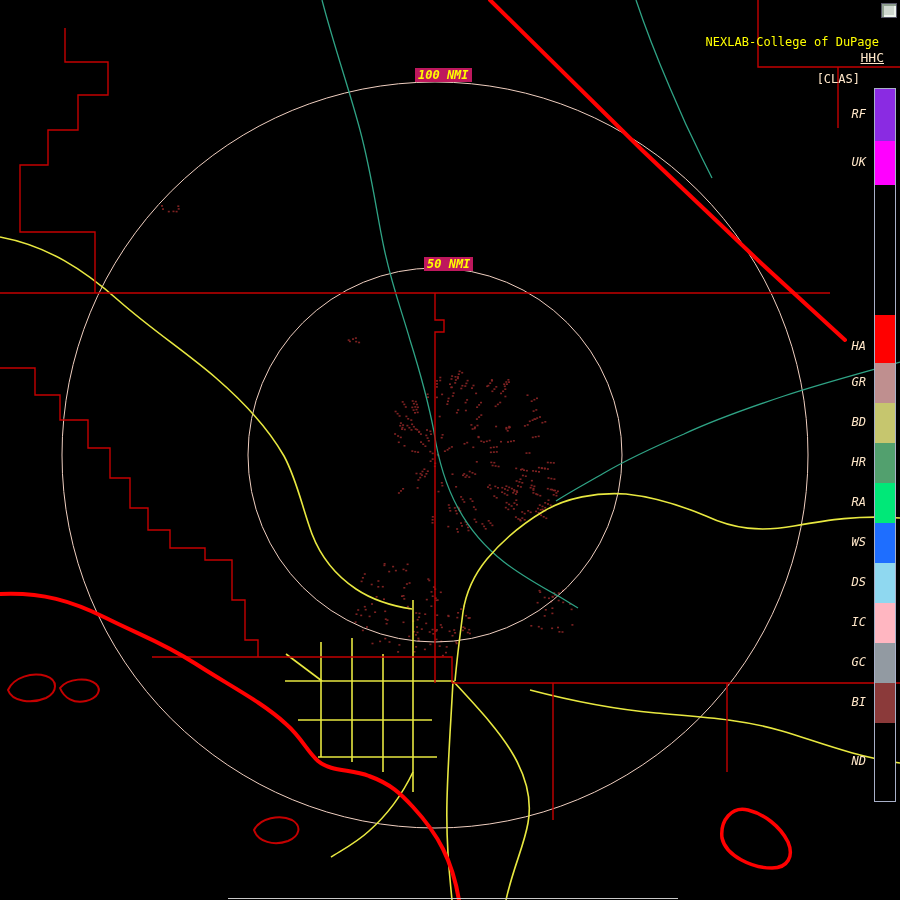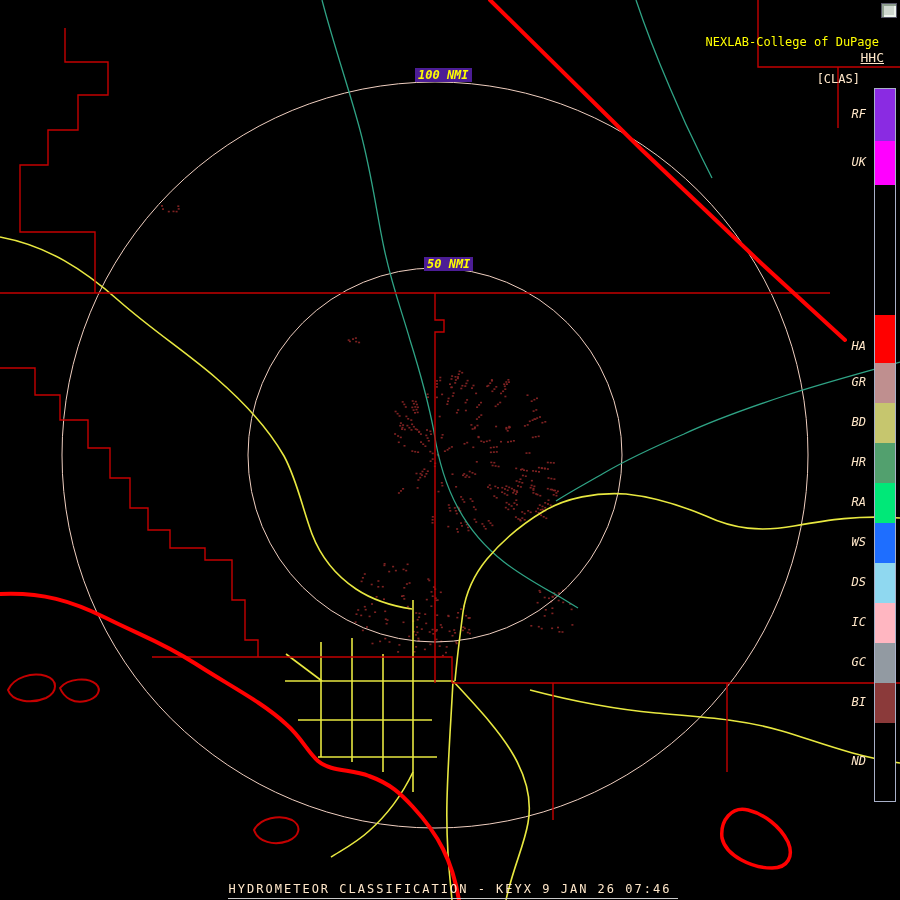--- a/index.html
+++ b/index.html
@@ -37,21 +37,21 @@
   .legend-bar{
     position:absolute;top:88px;left:874px;width:20px;
     border:1px solid #a8b0c8;
   }
   .legend-bar .seg{width:100%;}
   .legend-label{
     position:absolute;right:34px;
     color:var(--legend-label,#ffe7c9);font-size:12px;line-height:16px;font-style:italic;
   }
   .ring-label{
-    position:absolute;background:#4c1d95;padding:0 3px;
+    position:absolute;background:#be185d;padding:0 3px;
     color:var(--ring-label,#ffff00);
     font-size:12px;font-weight:bold;font-style:italic;white-space:nowrap;
   }
   .footer{
     position:absolute;bottom:4px;left:50%;transform:translateX(-50%);
     color:var(--footer,#ffe7c9);font-size:12px;letter-spacing:2px;white-space:nowrap;
   }
   .footer-line{
     position:absolute;bottom:1px;left:228px;width:450px;height:1px;background:#c9c9c9;
   }
@@ -654,21 +654,20 @@
       <div class="seg" style="height: 40px; background: rgb(82, 160, 110);"></div>
       <div class="seg" style="height: 40px; background: rgb(0, 232, 120);"></div>
       <div class="seg" style="height: 40px; background: rgb(30, 110, 255);"></div>
       <div class="seg" style="height: 40px; background: rgb(143, 216, 240);"></div>
       <div class="seg" style="height: 40px; background: rgb(255, 182, 193);"></div>
       <div class="seg" style="height: 40px; background: rgb(146, 154, 162);"></div>
       <div class="seg" style="height: 40px; background: rgb(139, 58, 58);"></div>
       <div class="seg" style="height: 78px; background: rgb(0, 0, 0);"></div>
     </div>
 
-  <div class="footer">HYDROMETEOR CLASSIFICATION - KEYX 9 JAN 26 07:46</div>
   <div class="footer-line"></div>
 <div class="legend-label" style="top: 106px;">RF</div>
     <div class="legend-label" style="top: 154px;">UK</div>
     <div class="legend-label" style="top: 330px; margin-top: 8px;">HA</div>
     <div class="legend-label" style="top: 374px;">GR</div>
     <div class="legend-label" style="top: 414px;">BD</div>
     <div class="legend-label" style="top: 454px;">HR</div>
     <div class="legend-label" style="top: 494px;">RA</div>
     <div class="legend-label" style="top: 534px; margin-left: 36px;">WS</div>
     <div class="legend-label" style="top: 574px;">DS</div>

